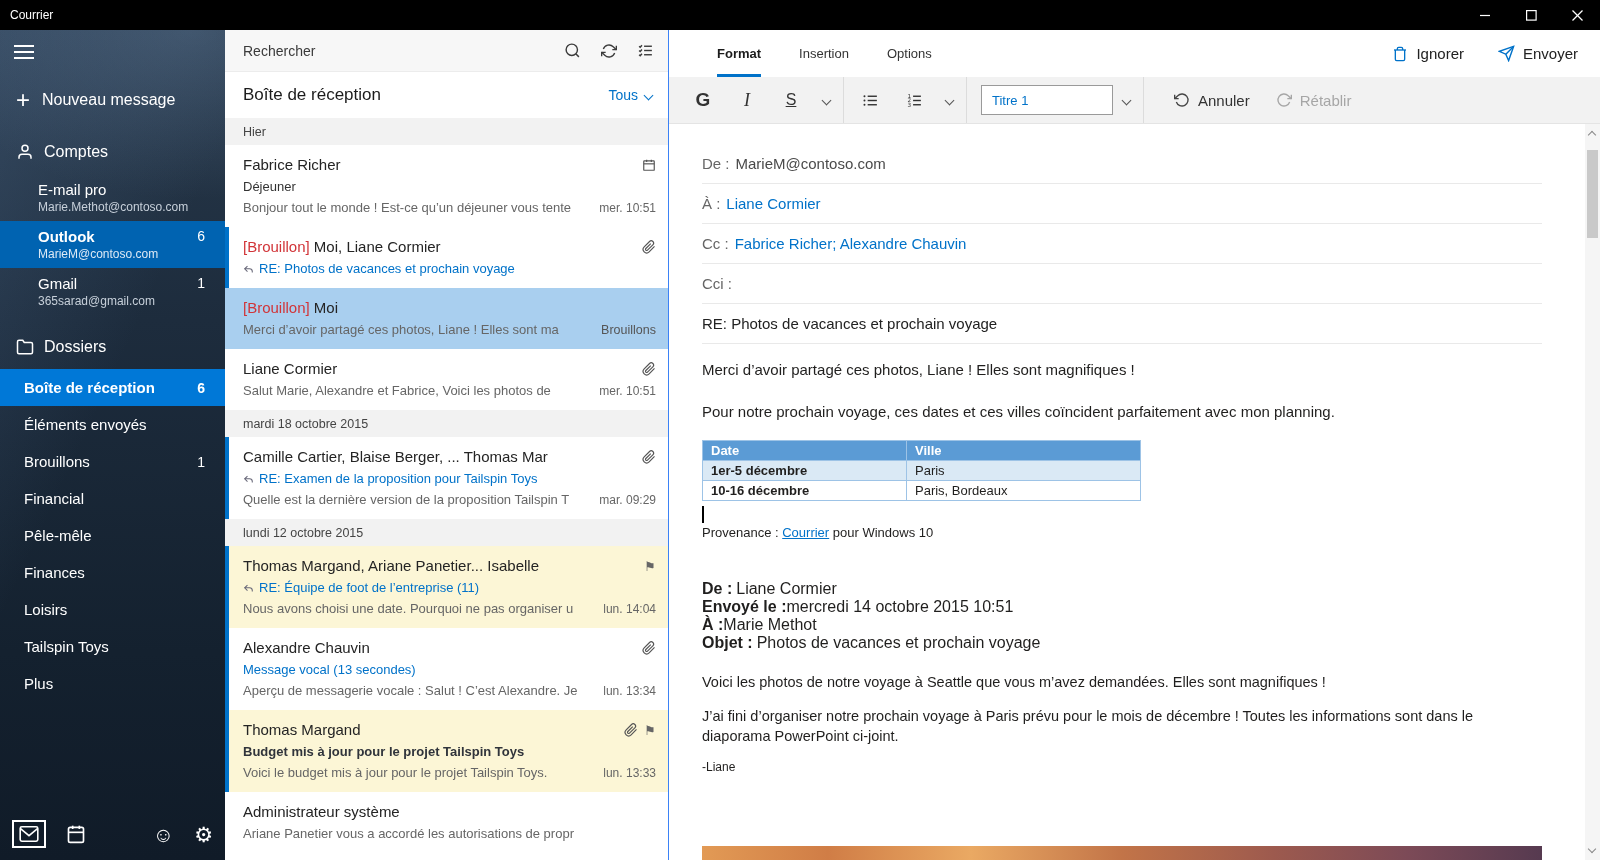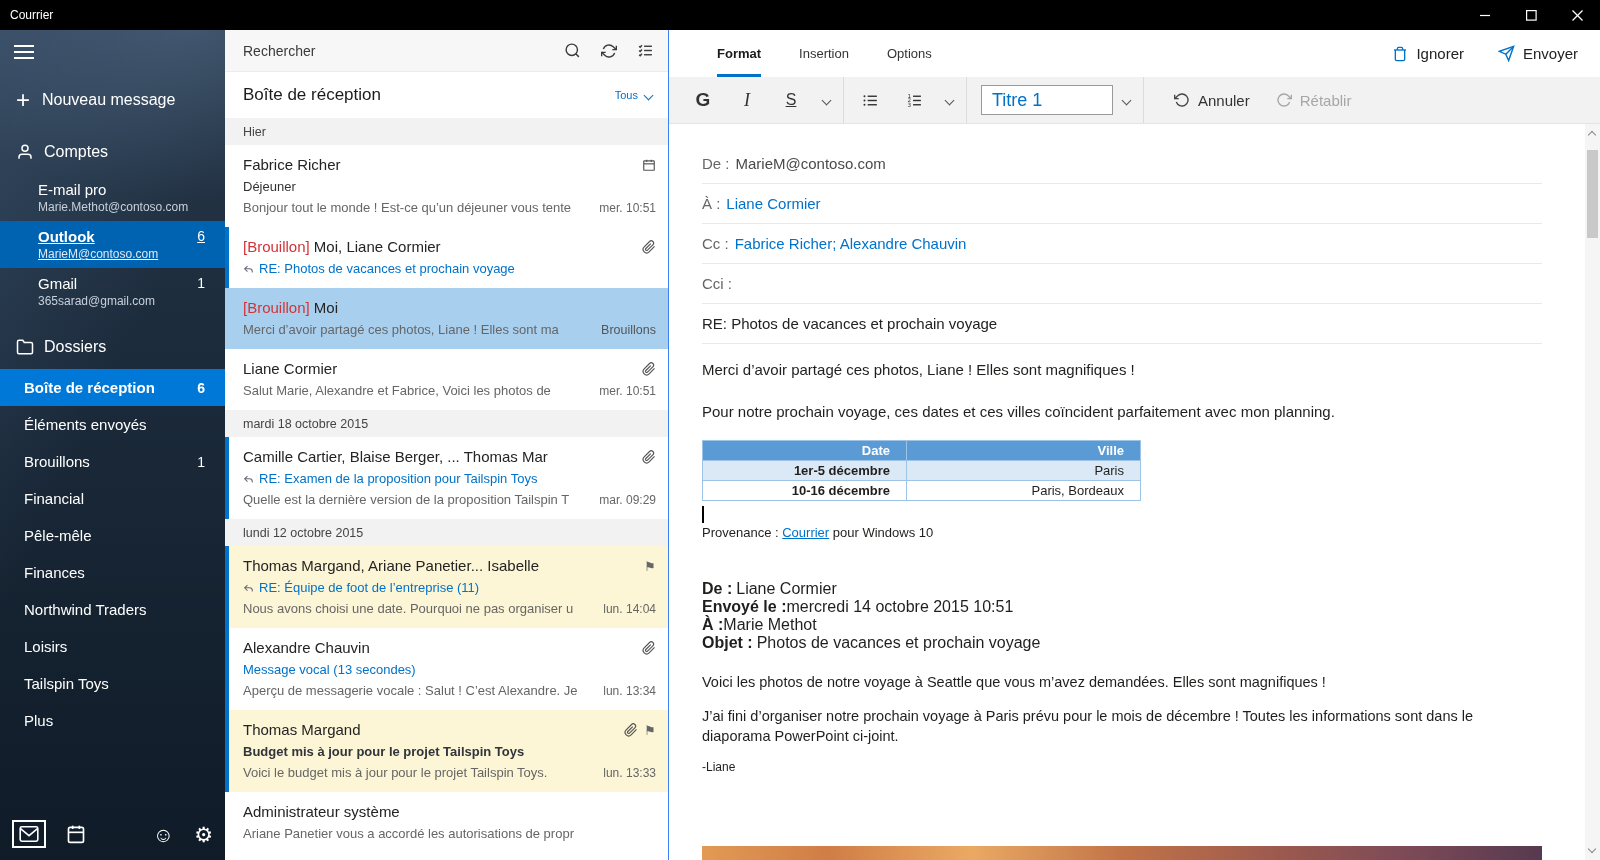--- a/index.html
+++ b/index.html
@@ -24,41 +24,41 @@
   .hamb { width:22px; cursor:pointer; }
   .hamb span { display:block; width:20px; height:2px; background:#fff; margin:4px 0; }
   .srow { display:flex; align-items:center; padding-left:16px; height:44px; font-size:16px; }
   .newmsg { margin-top:4px; }
   .plus { font-size:24px; font-weight:300; width:26px; line-height:20px; }
   .shead { margin-top:8px; }
   .sic { width:28px; display:flex; align-items:center; }
   .acct { padding:7px 0 7px 38px; position:relative; }
   .acct-n { display:flex; justify-content:space-between; padding-right:20px; font-size:15px; }
   .acct-e { font-size:12px; color:#c7d0da; margin-top:2px; }
-  .sel-acct { background:#0063b1;text-decoration:underline; }
+  .sel-acct { background:#0063b1; }
   .sel-acct .acct-e { color:#dce9f5; }
   .badge { font-size:14px; color:#fff; }
   .folders-head { margin-top:10px; }
   .folder { height:37px; display:flex; align-items:center; justify-content:space-between; padding:0 20px 0 24px; font-size:15px; }
   .folder.sel { background:#0078d7; font-weight:bold; }
   .bottombar { margin-top:auto; height:52px; display:flex; align-items:center; padding:0 12px; }
   .bic { display:flex; align-items:center; justify-content:center; color:#fff; }
   .bic.active { border:2px solid #fff; padding:4px 5px; }
   .bic + .bic { margin-left:20px; }
   .spacer { flex:1; }
   .glyph span { font-size:21px; line-height:21px; }
 
   
   .list-pane { width:444px; flex:0 0 444px; background:#fff; border-right:1px solid #3b82f6; display:flex; flex-direction:column; overflow:hidden; }
   .searchbar { height:42px; background:#f7f7f7; border-bottom:1px solid #ececec; display:flex; align-items:center; padding:0 14px 0 18px; }
   .search-lab { flex:1; font-size:14px; color:#3a3a3a; }
   .sic2 { margin-left:20px; color:#3b3b3b; display:flex; align-items:center; cursor:pointer; }
   .list-head { height:46px; display:flex; align-items:center; justify-content:space-between; padding:0 16px 0 18px; }
   .lh-title { font-size:17px; color:#1b1b1b; }
-  .lh-filter { color:#0072c9; font-size:11px; display:flex; align-items:center; gap:7px; cursor:pointer; }
+  .lh-filter { color:#0072c9; font-size:14px; display:flex; align-items:center; gap:7px; cursor:pointer; }
   .chev { display:inline-block; width:7px; height:7px; border-right:1.4px solid #555; border-bottom:1.4px solid #555; transform:rotate(45deg); }
   .chev.blue { border-color:#0072c9; }
   .msgs { flex:1; overflow:hidden; }
   .grp-h { height:27px; background:#f2f2f2; display:flex; align-items:center; padding-left:18px; font-size:12.5px; color:#444; }
   .msg { position:relative; padding:10px 12px 10px 18px; background:#fff; cursor:pointer; }
   .msg.unread::before { content:""; position:absolute; left:0; top:0; bottom:0; width:4px; background:#0072c9; }
   .msg.flagged { background:#fcf6d6; }
   .msg.selected { background:#a9cfef; }
   .m1 { display:flex; align-items:center; font-size:15px; color:#242424; line-height:20px; }
   .snd { flex:1; white-space:nowrap; overflow:hidden; }
@@ -84,37 +84,37 @@
   .actions { display:flex; align-items:center; gap:34px; }
   .act { display:flex; align-items:center; gap:8px; font-size:15px; color:#222; cursor:pointer; }
   .act-ic { color:#0072c9; display:flex; }
   .toolbar { height:47px; background:#f2f2f2; border-bottom:1px solid #e4e4e4; display:flex; align-items:center; padding-left:12px; }
   .tbtn { width:44px; height:100%; display:flex; align-items:center; justify-content:center; cursor:pointer; color:#333; }
   .tbtn.chv { width:26px; }
   .bold-b span { font-weight:bold; font-size:19px; }
   .ital-b span { font-style:italic; font-size:18px; font-family:"Liberation Serif","DejaVu Serif",serif; }
   .und-b span { text-decoration:underline; font-size:16px; }
   .sep { width:1px; height:100%; background:#dcdcdc; margin:0 4px; }
-  .style-box { width:132px; height:30px; background:#fff; border:1px solid #9a9a9a; margin-left:10px; display:flex; align-items:center; padding-left:10px; font-size:18px; color:#0072c9; cursor:pointer; }
+  .style-box { width:132px; height:30px; background:#fff; border:1px solid #9a9a9a; margin-left:10px; display:flex; align-items:center; padding-left:10px; font-size:13px; color:#0072c9; cursor:pointer; }
   .ur { display:flex; align-items:center; gap:8px; font-size:15px; color:#333; margin-left:26px; cursor:pointer; }
   .ur.disabled { color:#a6a6a6; }
   .ur svg { flex:0 0 auto; }
 
   .editor { flex:1; position:relative; overflow:hidden; }
   .fields { margin:20px 58px 0 33px; }
   .frow { height:40px; display:flex; align-items:center; border-bottom:1px solid #e9e9e9; font-size:15px; }
   .flabel { color:#666; margin-right:6px; white-space:nowrap; }
   .fval.gray { color:#4a4a4a; }
   .fval.blue { color:#0072c9; }
   .fsub { color:#222; }
   .bodytxt { margin:16px 58px 0 33px; font-size:15px; color:#201f1e; }
   .bodytxt p { line-height:20px; }
   .p2 { margin-top:22px; }
   .vtable { border-collapse:collapse; margin-top:18px; font-size:13px; }
-  .vtable th, .vtable td { border:1px solid #9dc3e6; text-align:right; padding:2px 16px; }
+  .vtable th, .vtable td { border:1px solid #9dc3e6; text-align:left; padding:2px 8px; }
   .vtable th { background:#5b9bd5; color:#fff; font-weight:bold; height:20px; }
   .vtable td { height:19px; }
   .vtable .c1 { width:204px; }
   .vtable .c2 { width:234px; }
   .vtable tr.alt { background:#dae9f5; }
   .vtable td.b { font-weight:bold; }
   .cursor { width:1.5px; height:17px; background:#000; margin-top:5px; }
   .prov { font-size:13px; margin-top:2px; color:#201f1e; }
   .lnk { color:#0072c9; text-decoration:underline; cursor:pointer; }
   .quoted { margin-top:40px; font-size:16px; line-height:18px; }
@@ -232,24 +232,20 @@
         </div>
       <div class="folder">
           <span>Pêle-mêle</span>
           <span class="badge"></span>
         </div>
       <div class="folder">
           <span>Finances</span>
           <span class="badge"></span>
         </div>
       <div class="folder">
-          <span>Northwind Traders</span>
-          <span class="badge"></span>
-        </div>
-      <div class="folder">
           <span>Loisirs</span>
           <span class="badge"></span>
         </div>
       <div class="folder">
           <span>Tailspin Toys</span>
           <span class="badge"></span>
         </div>
       <div class="folder">
           <span>Plus</span>
           <span class="badge"></span>

